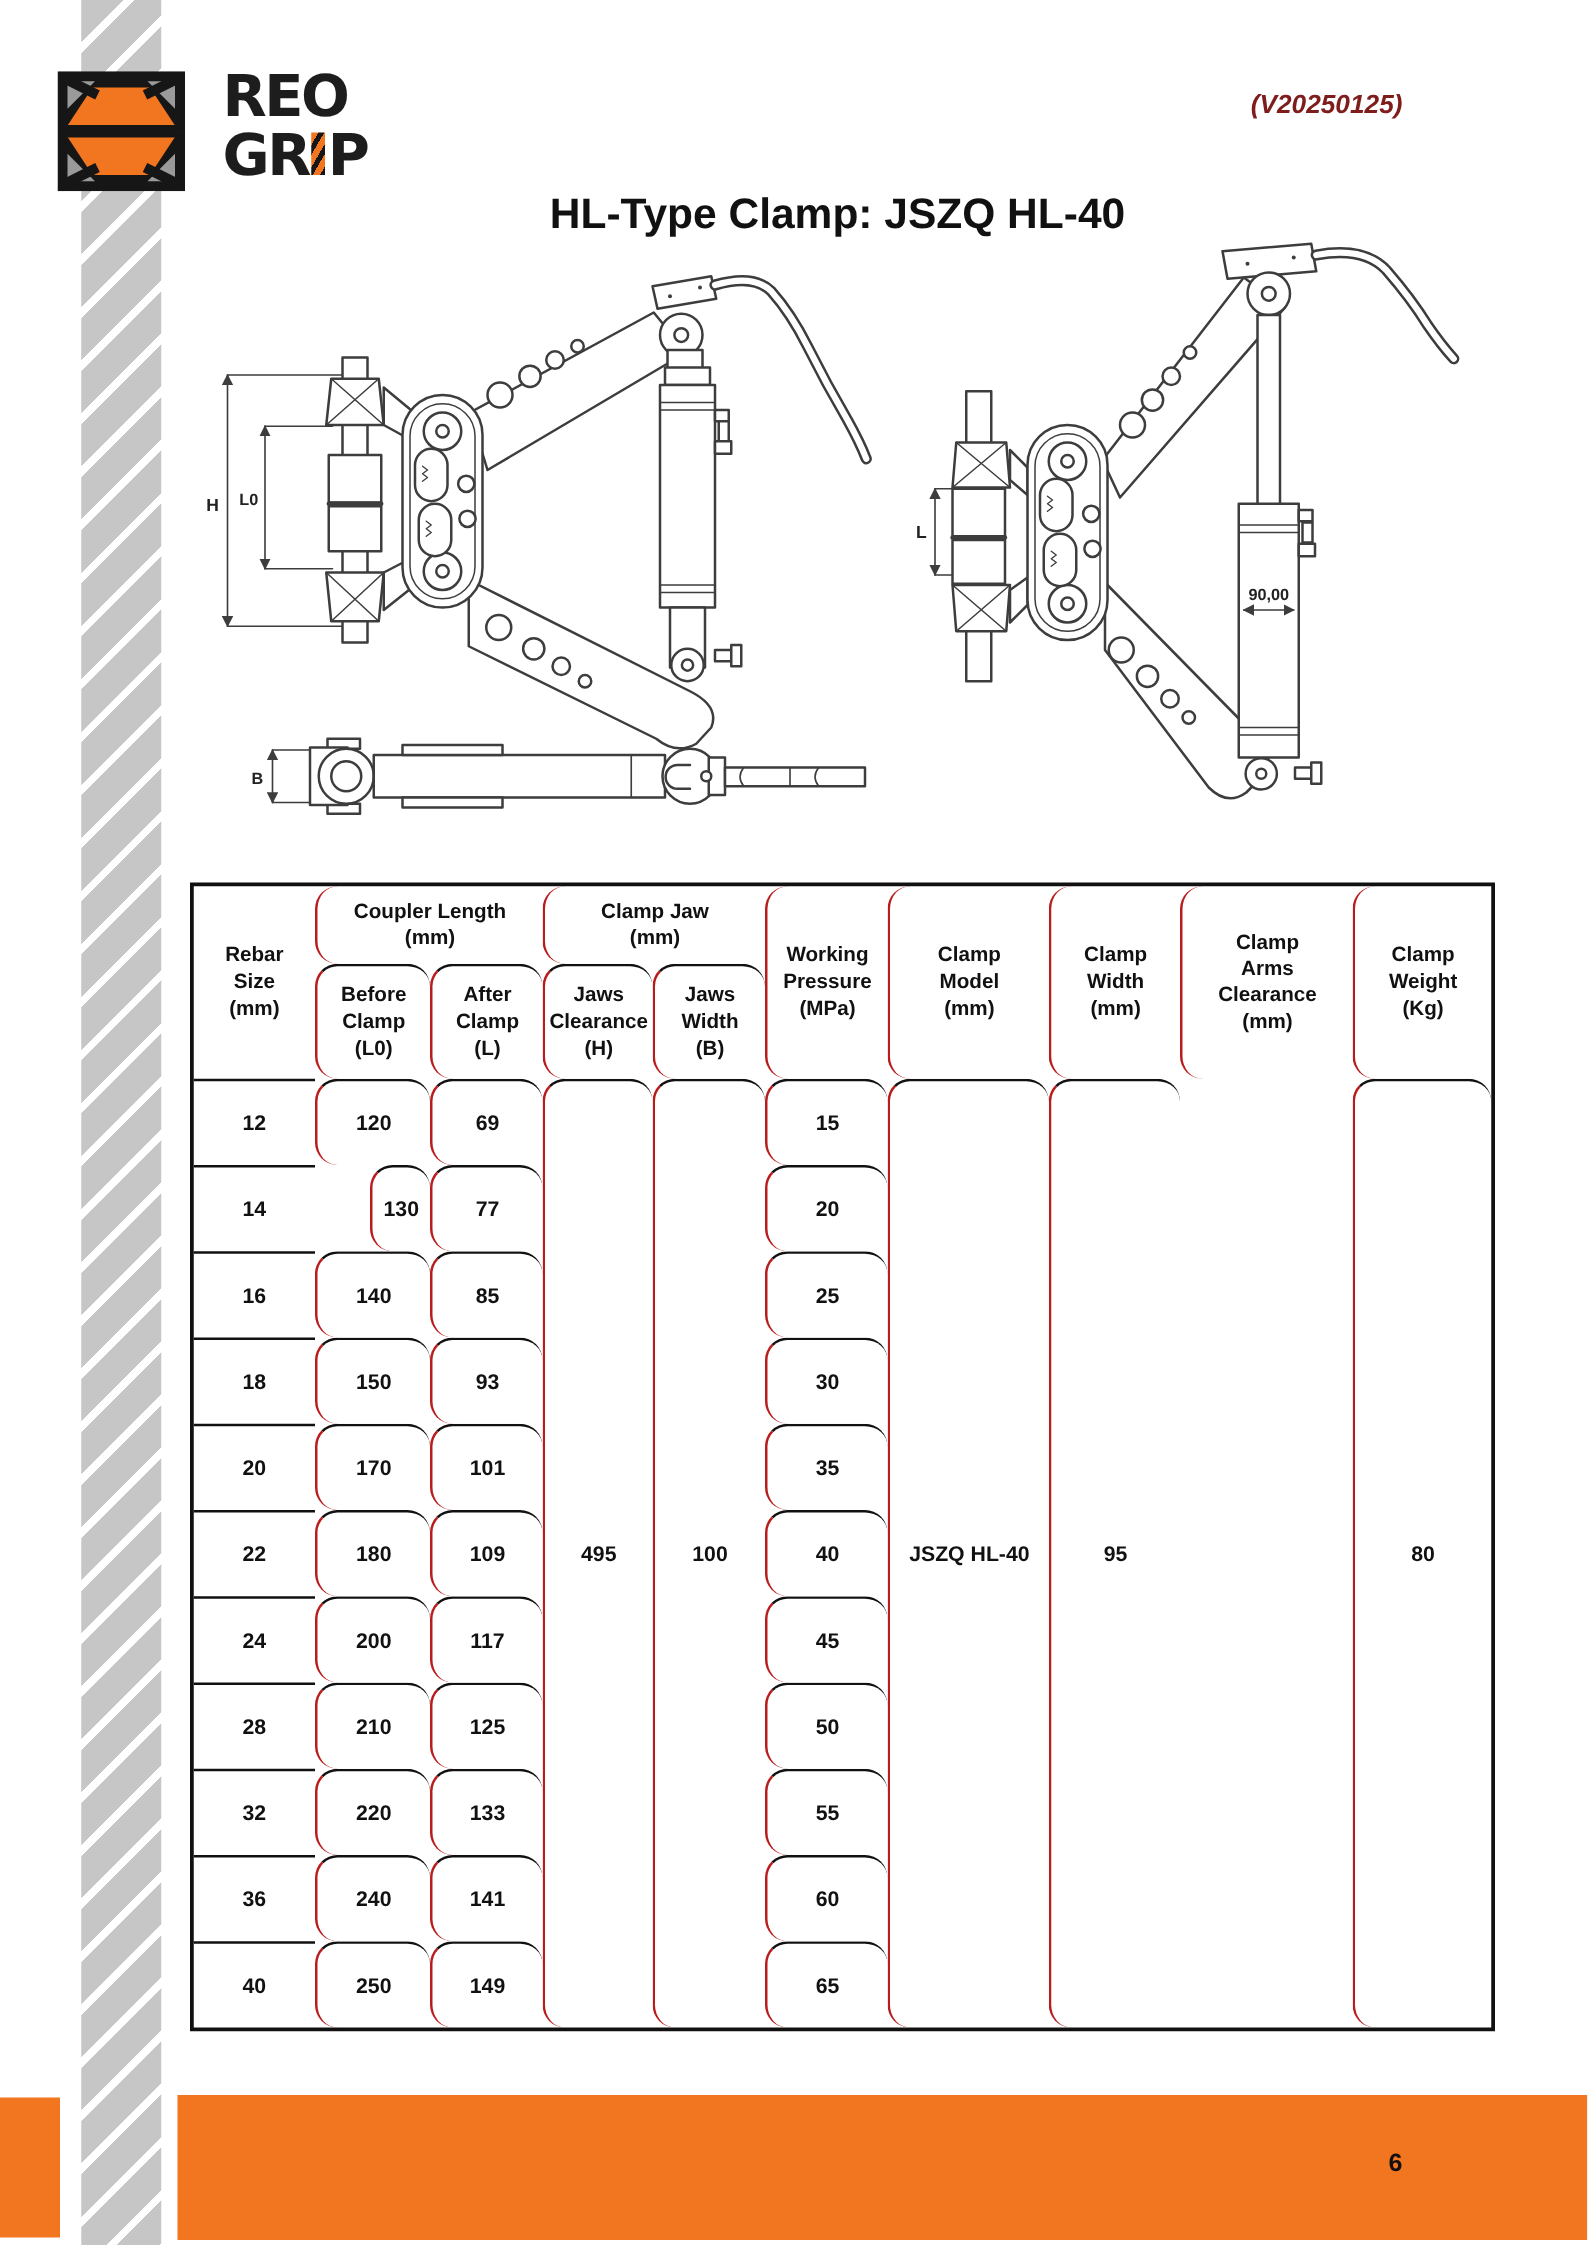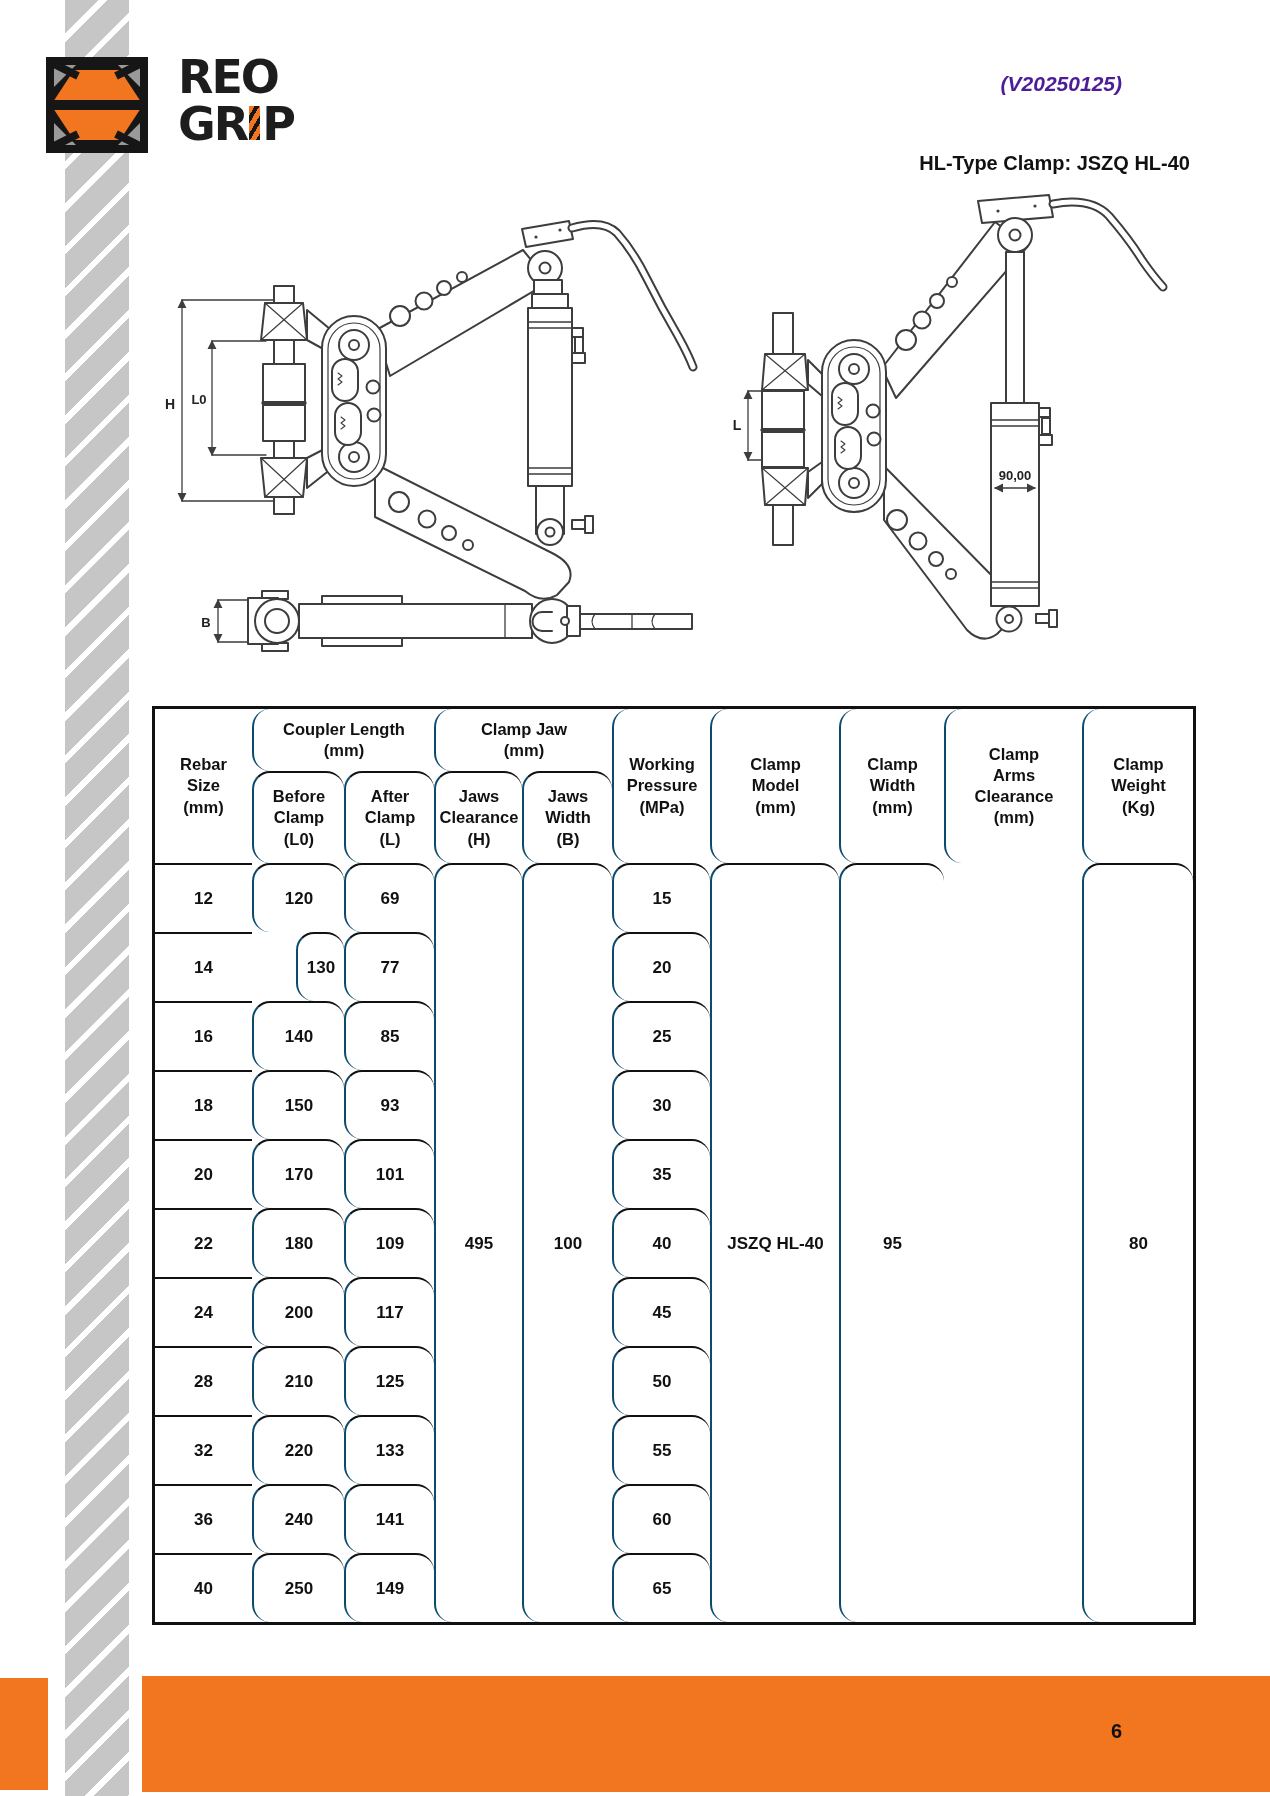--- a/index.html
+++ b/index.html
@@ -22,43 +22,43 @@
     font-family: "DejaVu Sans", sans-serif; font-weight: bold;
     font-size: 46px; line-height: 47px; letter-spacing: -2px; color: #1d1d1d;
   }
   .grip-i {
     display: inline-block; width: 11px; height: 34px; margin: 0 2px;
     background: repeating-linear-gradient(120deg, #f2751f 0 5px, #161616 5px 9px);
     color: transparent; overflow: hidden; vertical-align: baseline;
   }
   .version {
     position: absolute; left: 850px; top: 72px; width: 272px; text-align: right;
-    font-style: italic; font-weight: 600; font-size: 21px; color: #4c1d95; z-index: 2;
+    font-style: italic; font-weight: 600; font-size: 21px; color: #7f1d1d; z-index: 2;
   }
   .title {
-    position: absolute; left: 150px; top: 152px; width: 1040px; text-align: right;
-    font-size: 20px; font-weight: bold; color: #111; z-index: 2;
+    position: absolute; left: 150px; top: 152px; width: 1040px; text-align: center;
+    font-size: 34px; font-weight: bold; color: #111; z-index: 2;
   }
   .diagram { position: absolute; left: 140px; top: 168px; z-index: 1; }
   .dim-label { font-family: "Liberation Sans", sans-serif; font-weight: bold; }
   
   .spec-table {
     position: absolute; left: 152px; top: 706px; z-index: 3;
     display: grid;
     grid-template-columns: 97px 92px 90px 88px 90px 98px 129px 105px 138px 111px;
     grid-template-rows: 62px 92px repeat(11, 69px);
     border: 3px solid #111; background: #fff;
   }
   .cell {
     display: flex; align-items: center; justify-content: center;
     text-align: center; font-weight: bold; color: #111;
   }
   .head { font-size: 16.5px; line-height: 1.28; white-space: pre-line; }
   .bodyc { font-size: 17px; }
-  .bl { border-left: 2px solid #0c4a6e; border-radius: 18px; }
+  .bl { border-left: 2px solid #b91c1c; border-radius: 18px; }
   .bt { border-top: 2px solid #111; }
   
   .footer-bar { position: absolute; left: 142px; top: 1676px; width: 1128px; height: 116px; background: #f2751f; z-index: 1; }
   .footer-left { position: absolute; left: 0; top: 1678px; width: 48px; height: 112px; background: #f2751f; z-index: 1; }
   .page-num { position: absolute; right: 148px; top: 44px; font-size: 20px; font-weight: bold; color: #111; }
 </style>
 </head>
 <body>
 
 <div class="page">

